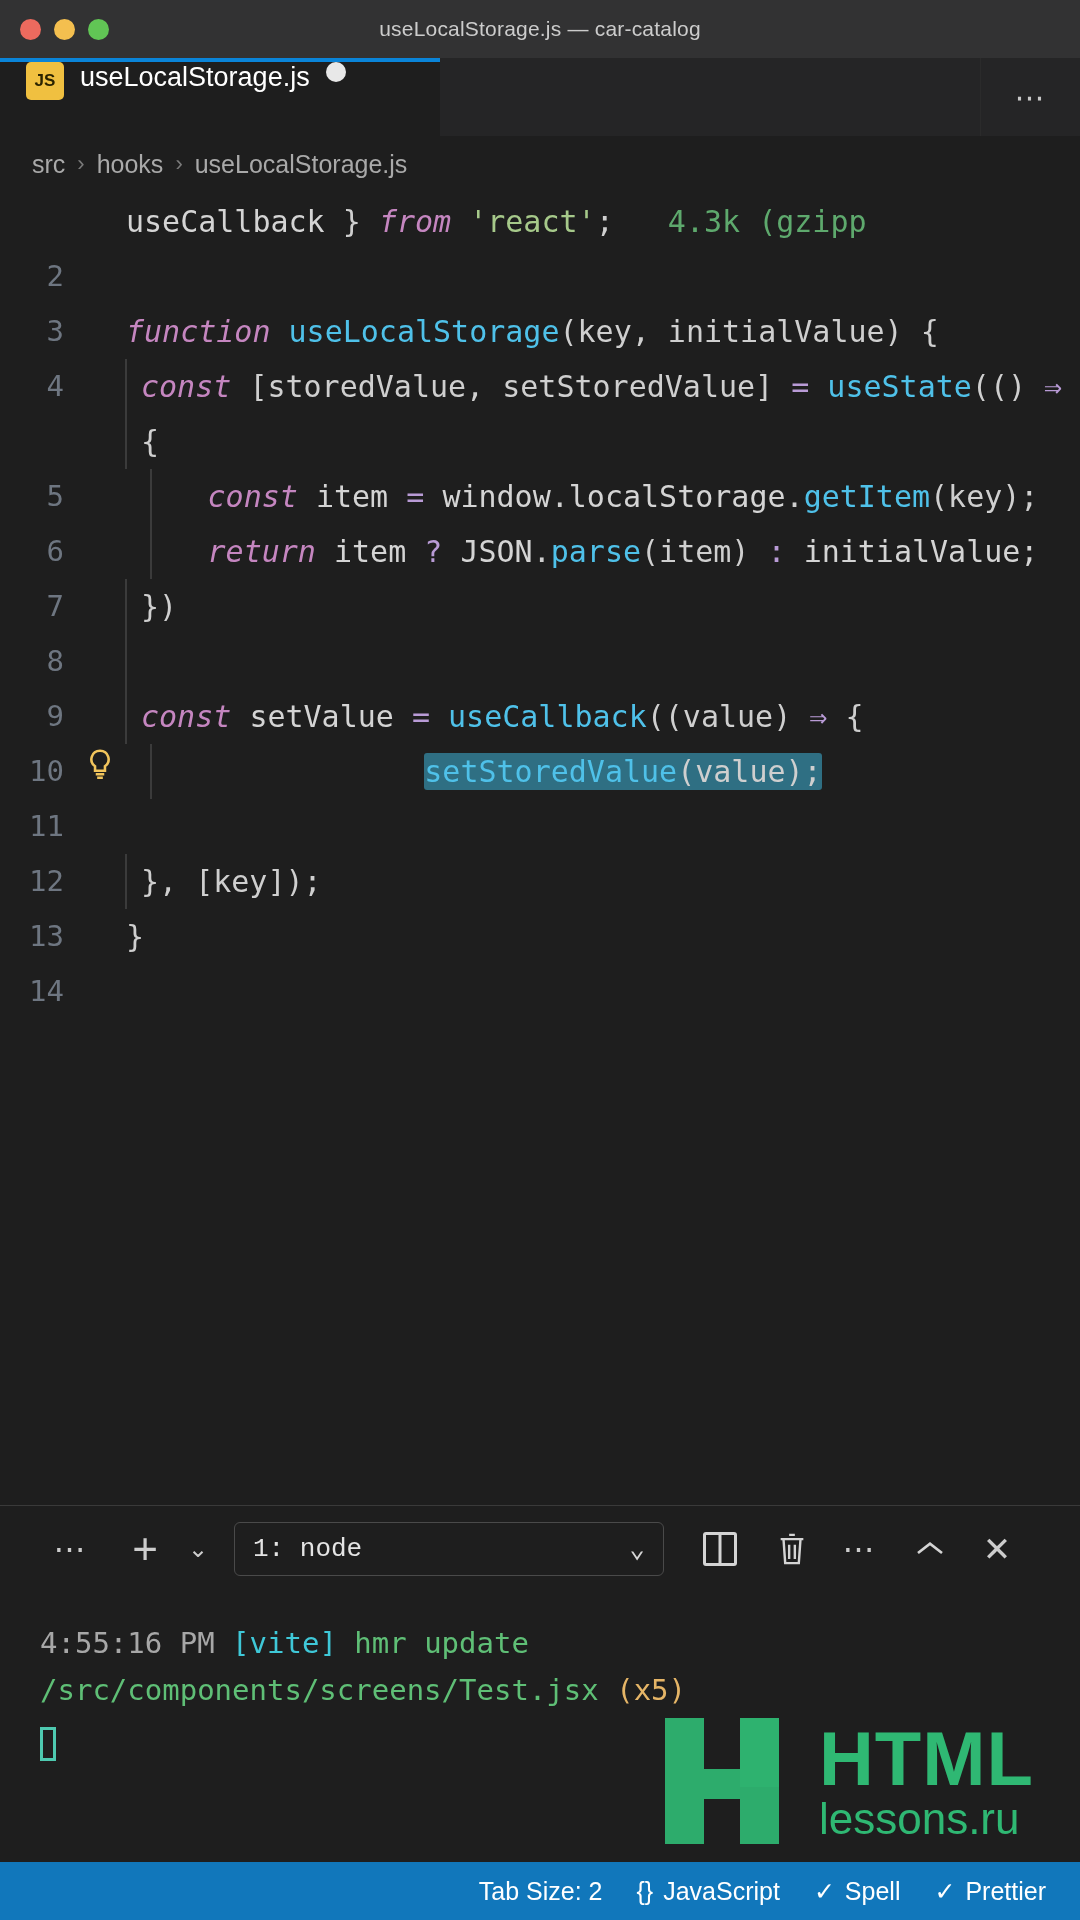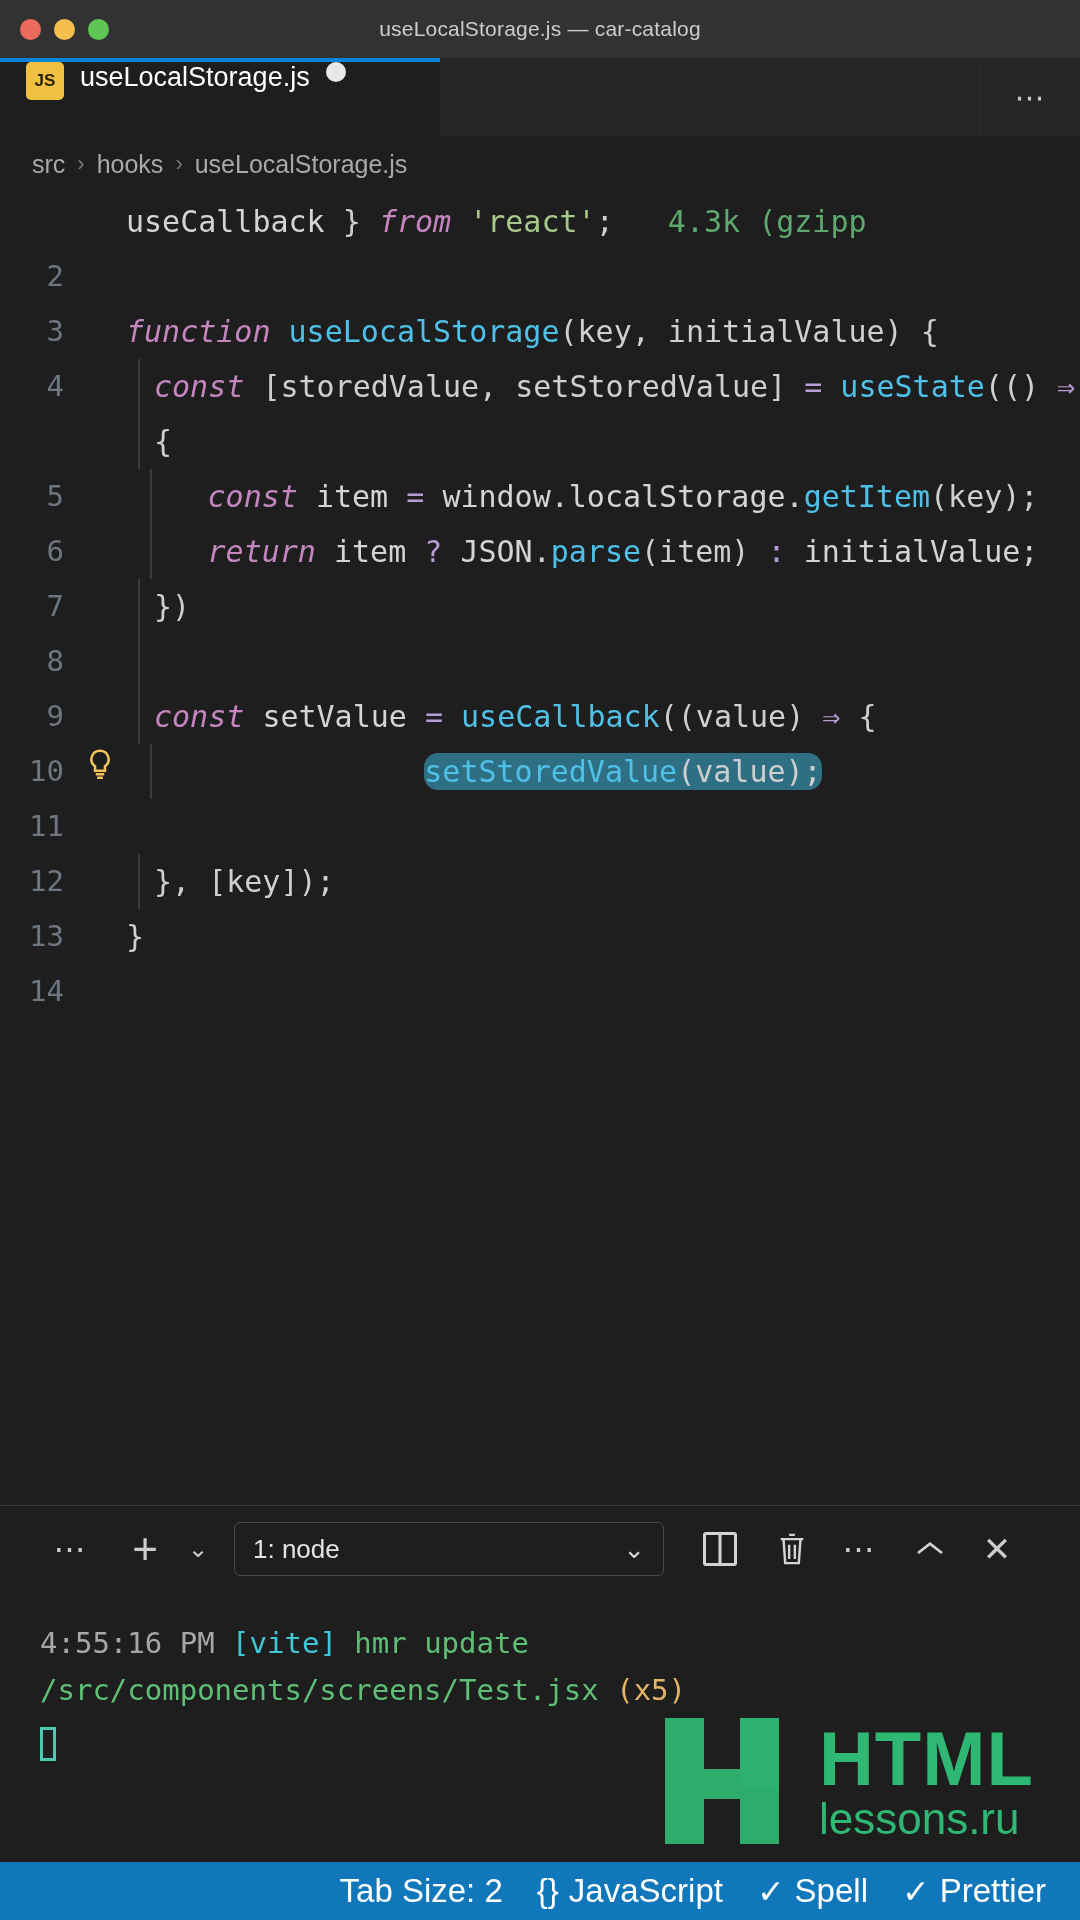--- a/index.html
+++ b/index.html
@@ -84,33 +84,33 @@
     width: 44px; flex: 0 0 44px; text-align: center;
     color: #f2c55c; font-size: 32px; line-height: 55px;
   }
   .bulb.empty { color: transparent; }
   .code {
     flex: 1 1 auto; color: #d4d4d4; white-space: pre-wrap;
     word-break: break-word; padding-left: 4px;
     position: relative;
   }
   .guide { border-left: 2px solid #3b3b3b; }
-  .g1 { padding-left: 14px; margin-left: 16px; }
+  .g1 { padding-left: 14px; margin-left: 3px; }
   .g2 { padding-left: 14px; text-align: center; }
 
   
   .kw   { color: #c586c0; font-style: italic; }
   .fn2  { color: #4fc1e9; }
   .plain{ color: #d4d4d4; }
   .strq { color: #a6c98a; }
   .op   { color: #b99bd6; }
   .punc { color: #cfcfcf; }
   .cost { color: #5ea96d; }
   .arrow{ color: #b99bd6; }
-  .sel  { background: #2f6f83; border-radius: 14px; padding: 1px 0; }
+  .sel  { background: #2f6f83; border-radius: 3px; padding: 1px 0; }
 
   
   .panel {
     flex: 0 0 auto; background: #1e1e1e;
     border-top: 1px solid #3a3a3a;
   }
   .panel-toolbar {
     height: 86px; display: flex; align-items: center;
     padding: 0 28px; gap: 0; color: #cccccc;
   }
@@ -119,21 +119,21 @@
     color: #cdcdcd; font-size: 30px;
   }
   .tb-dots { width: 86px; letter-spacing: 3px; font-size: 32px; }
   .tb-plus { width: 62px; font-size: 44px; font-weight: 300; }
   .tb-caret { width: 44px; font-size: 24px; }
   .term-select {
     width: 430px; height: 54px; margin-left: 14px;
     border: 1px solid #4a4a4a; border-radius: 6px;
     display: flex; align-items: center; justify-content: space-between;
     padding: 0 18px; color: #e4e4e4; font-size: 26px;
-    font-family: Liberation Sans, sans-serif;
+    font-family: Liberation Mono, monospace;
   }
   .term-select .chev { font-size: 26px; color: #d6d6d6; }
   .tb-split { width: 76px; margin-left: 18px; }
   .tb-trash { width: 68px; }
   .tb-more  { width: 68px; letter-spacing: 3px; font-size: 32px; }
   .tb-up    { width: 72px; font-size: 30px; }
   .tb-close { width: 62px; font-size: 34px; }
   .split-glyph { width: 34px; height: 34px; border: 3px solid #d4d4d4; border-radius: 3px; position: relative; }
   .split-glyph::after { content:""; position:absolute; left:50%; top:0; bottom:0; width:3px; background:#d4d4d4; transform: translateX(-50%); }
 
@@ -160,21 +160,21 @@
   .wm-mark { width: 150px; height: 150px; position: relative; }
   .wm-text { display: flex; flex-direction: column; line-height: 1; }
   .wm-html { font-size: 76px; font-weight: bold; color: #2fb873; letter-spacing: 1px;
              font-family: "Liberation Sans", sans-serif; }
   .wm-sub  { font-size: 44px; color: #2fb873; font-family: "Liberation Sans", sans-serif; }
 
   
   .statusbar {
     height: 58px; flex: 0 0 58px; background: #1177bb;
     display: flex; align-items: center; justify-content: flex-end;
-    gap: 34px; padding-right: 34px; color: #ffffff; font-size: 33px;
+    gap: 34px; padding-right: 34px; color: #ffffff; font-size: 25px;
   }
   .sb-item { display: flex; align-items: center; gap: 10px; white-space: nowrap; }
 </style>
 </head>
 <body>
 
 <div class="app">
 
   <div class="titlebar">
     <div class="lights">

